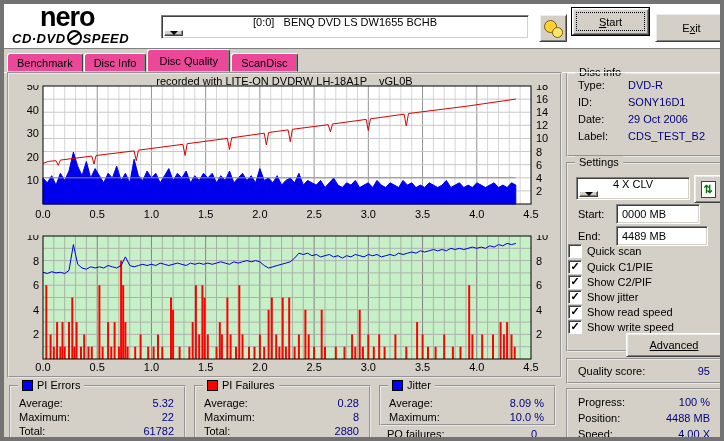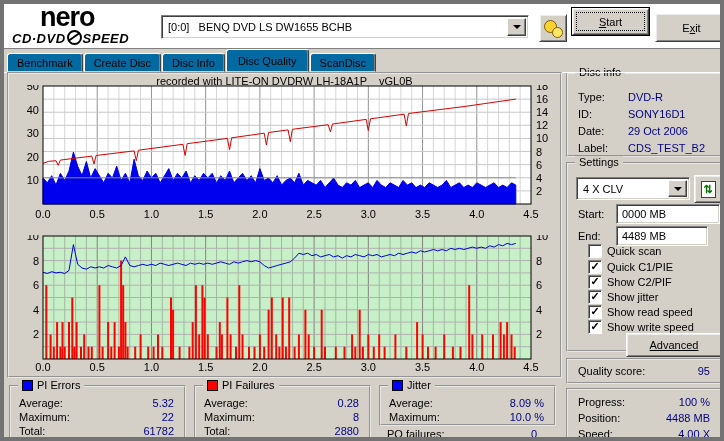--- a/index.html
+++ b/index.html
@@ -6,21 +6,21 @@
   .app{position:relative;width:724px;height:441px;background:#d4d0c8;overflow:hidden;
        font-family:"Liberation Sans",sans-serif;font-size:11px;color:#000;border:4px solid #737373;box-sizing:border-box;}
   
   .topbar{position:absolute;left:0;top:0;width:724px;height:44px;background:#fff;border-bottom:1px solid #808080;}
   .logo{position:absolute;left:8px;top:0px;width:120px;}
   .logo-nero{display:block;font-size:27px;font-weight:bold;letter-spacing:-1px;margin-left:28px;line-height:26px;}
   .logo-sub{display:block;font-size:13px;font-style:italic;font-weight:bold;letter-spacing:.5px;line-height:14px;white-space:nowrap;}
   .disc-icon{display:inline-block;width:11px;height:11px;border:2px solid #000;border-radius:50%;position:relative;vertical-align:-2px;margin:0 1px;}
   .disc-icon::after{content:"";position:absolute;left:-2px;top:4px;width:14px;height:2px;background:#000;transform:rotate(-35deg);}
   .combo{position:absolute;background:#fff;border:1px solid;border-color:#808080 #fff #fff #808080;
-         box-shadow:inset 1px 1px 0 #404040, inset -1px -1px 0 #d4d0c8;display:flex;align-items:center;}
+         box-shadow:inset 1px 1px 0 #404040, inset -1px -1px 0 #d4d0c8;display:flex;align-items:center;flex-direction:column;}
   .combo .combo-text{flex:1;padding:0 6px;white-space:pre;overflow:hidden;}
   .combo .combo-btn{width:17px;align-self:stretch;margin:2px;background:#d4d0c8;border:1px solid;
         border-color:#fff #404040 #404040 #fff;box-shadow:inset -1px -1px 0 #808080;display:flex;align-items:center;justify-content:center;}
   .arrow-down{width:0;height:0;border-left:4px solid transparent;border-right:4px solid transparent;border-top:4px solid #000;}
   .drive-combo{left:157px;top:11px;width:366px;height:22px;}
   .btn{position:absolute;background:#d4d0c8;border:1px solid;border-color:#fff #404040 #404040 #fff;
        box-shadow:inset 1px 1px 0 #ececec, inset -1px -1px 0 #808080;display:flex;align-items:center;justify-content:center;}
   .btn-default{border:1px solid #000;}
   .btn-default .bevel{position:absolute;left:0;top:0;right:0;bottom:0;border:1px solid;border-color:#fff #404040 #404040 #fff;
        box-shadow:inset 1px 1px 0 #ececec, inset -1px -1px 0 #808080;}
@@ -28,40 +28,40 @@
   .btn .lbl{position:relative;z-index:2;}
   .tool-btn{left:535px;top:10px;width:26px;height:26px;}
   .start-btn{left:567px;top:3px;width:77px;height:27px;}
   .exit-btn{left:651px;top:9px;width:71px;height:27px;}
   .gears{position:relative;width:18px;height:18px;}
   .gear{position:absolute;border-radius:50%;background:#ffd232;border:1.5px solid #7a5c00;}
   .gear.g1{width:11px;height:11px;left:0;top:1px;}
   .gear.g2{width:9px;height:9px;left:8px;top:8px;background:#ffe664;}
   
   .tabs{position:absolute;left:3px;top:47px;height:21px;display:flex;align-items:flex-end;z-index:3;}
-  .tab{height:17px;padding:0 9px;background:#0369a1;border:1px solid;border-color:#fff #404040 #d4d0c8 #fff;
+  .tab{height:17px;padding:0 9px;background:#ec4899;border:1px solid;border-color:#fff #404040 #d4d0c8 #fff;
        border-radius:3px 3px 0 0;box-shadow:inset -1px 0 0 #808080;display:flex;align-items:center;margin-right:1px;}
   .tab.active{height:21px;padding:0 11px;position:relative;z-index:4;border-bottom-color:#d4d0c8;}
   .tabline{position:absolute;left:0;top:68px;width:724px;height:1px;background:#fff;z-index:1;}
   
   .etched{border:2px groove #e8e8e8;box-sizing:border-box;}
   .group{position:absolute;border:2px groove #e8e8e8;box-sizing:border-box;}
   .group .legend{position:absolute;top:-8px;left:7px;background:#d4d0c8;padding:0 4px;display:flex;align-items:center;gap:4px;}
   .sq{display:inline-block;width:9px;height:9px;border:1px solid #000;}
   .chart-panel{position:absolute;left:3px;top:68px;width:555px;height:306px;z-index:2;}
   .chart-title{position:absolute;left:0;top:1px;width:100%;text-align:center;white-space:pre;}
   .chart-svg{position:absolute;left:0;}
   
   .rcol-label{position:absolute;}
   .val{color:#000080;}
   .info-row{padding-left:10px;line-height:17px;}
   .info-row .k{display:inline-block;width:50px;}
   .sunken-input{position:absolute;background:#fff;border:1px solid;border-color:#808080 #fff #fff #808080;
       box-shadow:inset 1px 1px 0 #404040, inset -1px -1px 0 #d4d0c8;display:flex;align-items:center;padding:0 5px;box-sizing:border-box;}
-  .check-row{position:absolute;left:20px;display:flex;align-items:center;gap:5px;height:14px;}
+  .check-row{position:absolute;left:0;display:flex;align-items:center;gap:5px;height:14px;}
   .cb{width:12px;height:12px;background:#fff;border:1px solid;border-color:#808080 #fff #fff #808080;
       box-shadow:inset 1px 1px 0 #404040;font-size:11px;font-weight:bold;line-height:11px;text-align:center;}
   .refresh-btn .page{width:13px;height:15px;background:#fff;border:1px solid #404040;display:flex;align-items:center;justify-content:center;
       color:#007800;font-weight:bold;font-size:11px;line-height:11px;}
   .kv{display:flex;justify-content:space-between;padding:0 14px 0 10px;line-height:16px;}
   
   .stat-rows{padding:9px 10px 0 8px;}
   .stat-rows .kv2{display:flex;justify-content:space-between;line-height:14px;}
   .po-row{position:absolute;left:383px;top:424px;width:160px;display:flex;justify-content:space-between;padding-right:10px;box-sizing:border-box;}
 </style>
@@ -93,23 +93,20 @@
       <span class="lbl"><u>S</u>tart</span>
     </div>
     <div class="btn exit-btn">
       <span class="lbl">E<u>x</u>it</span>
     </div>
   </div>
 
   <div class="tabs">
     <div class="tab">
         <span>Benchmark</span>
-      </div>
-    <div class="tab">
-        <span>Create Disc</span>
       </div>
     <div class="tab">
         <span>Disc Info</span>
       </div>
     <div class="tab active">
         <span>Disc Quality</span>
       </div>
     <div class="tab">
         <span>ScanDisc</span>
       </div>
@@ -371,41 +368,41 @@
         <text x="305.11111111111114" y="136" text-anchor="middle" font-size="11" font-family="Liberation Sans, sans-serif" fill="#000">2.5</text>
         <text x="359.3333333333333" y="136" text-anchor="middle" font-size="11" font-family="Liberation Sans, sans-serif" fill="#000">3.0</text>
         <text x="413.55555555555554" y="136" text-anchor="middle" font-size="11" font-family="Liberation Sans, sans-serif" fill="#000">3.5</text>
         <text x="467.77777777777777" y="136" text-anchor="middle" font-size="11" font-family="Liberation Sans, sans-serif" fill="#000">4.0</text>
         <text x="522" y="136" text-anchor="middle" font-size="11" font-family="Liberation Sans, sans-serif" fill="#000">4.5</text>
       </svg>
   </div>
 
   <div class="group" style="left:562px;top:68px;width:160px;height:85px;">
     <span class="legend">Disc info</span>
-    <div style="padding-top:15px;">
+    <div style="padding-top:3px;">
       <div class="info-row"><span class="k">Type:</span><span class="val">DVD-R</span></div>
       <div class="info-row"><span class="k">ID:</span><span class="val">SONY16D1</span></div>
       <div class="info-row"><span class="k">Date:</span><span class="val">29 Oct 2006</span></div>
       <div class="info-row"><span class="k">Label:</span><span class="val">CDS_TEST_B2</span></div>
     </div>
   </div>
 
   <div class="group" style="left:562px;top:158px;width:160px;height:190px;">
     <span class="legend">Settings</span>
     <div class="combo" style="position:absolute;left:8px;top:13px;width:112px;height:21px;">
       <span class="combo-text">4 X CLV</span>
       <span class="combo-btn">
           <span class="arrow-down"></span>
         </span>
     </div>
     <div class="btn refresh-btn" style="left:126px;top:11px;width:26px;height:26px;">
       <span class="page">⇅</span>
     </div>
     <span class="rcol-label" style="left:10px;top:44px;">Start:</span>
-    <div class="sunken-input" style="left:48px;top:40px;width:104px;height:20px;">
+    <div class="sunken-input" style="left:48px;top:40px;width:84px;height:20px;">
         <span>0000 MB</span>
       </div>
     <span class="rcol-label" style="left:10px;top:66px;">End:</span>
     <div class="sunken-input" style="left:48px;top:62px;width:92px;height:20px;">
         <span>4489 MB</span>
       </div>
 
     <div class="check-row" style="top:80px;">
         <span class="cb"></span>
         <span>Quick scan</span>

